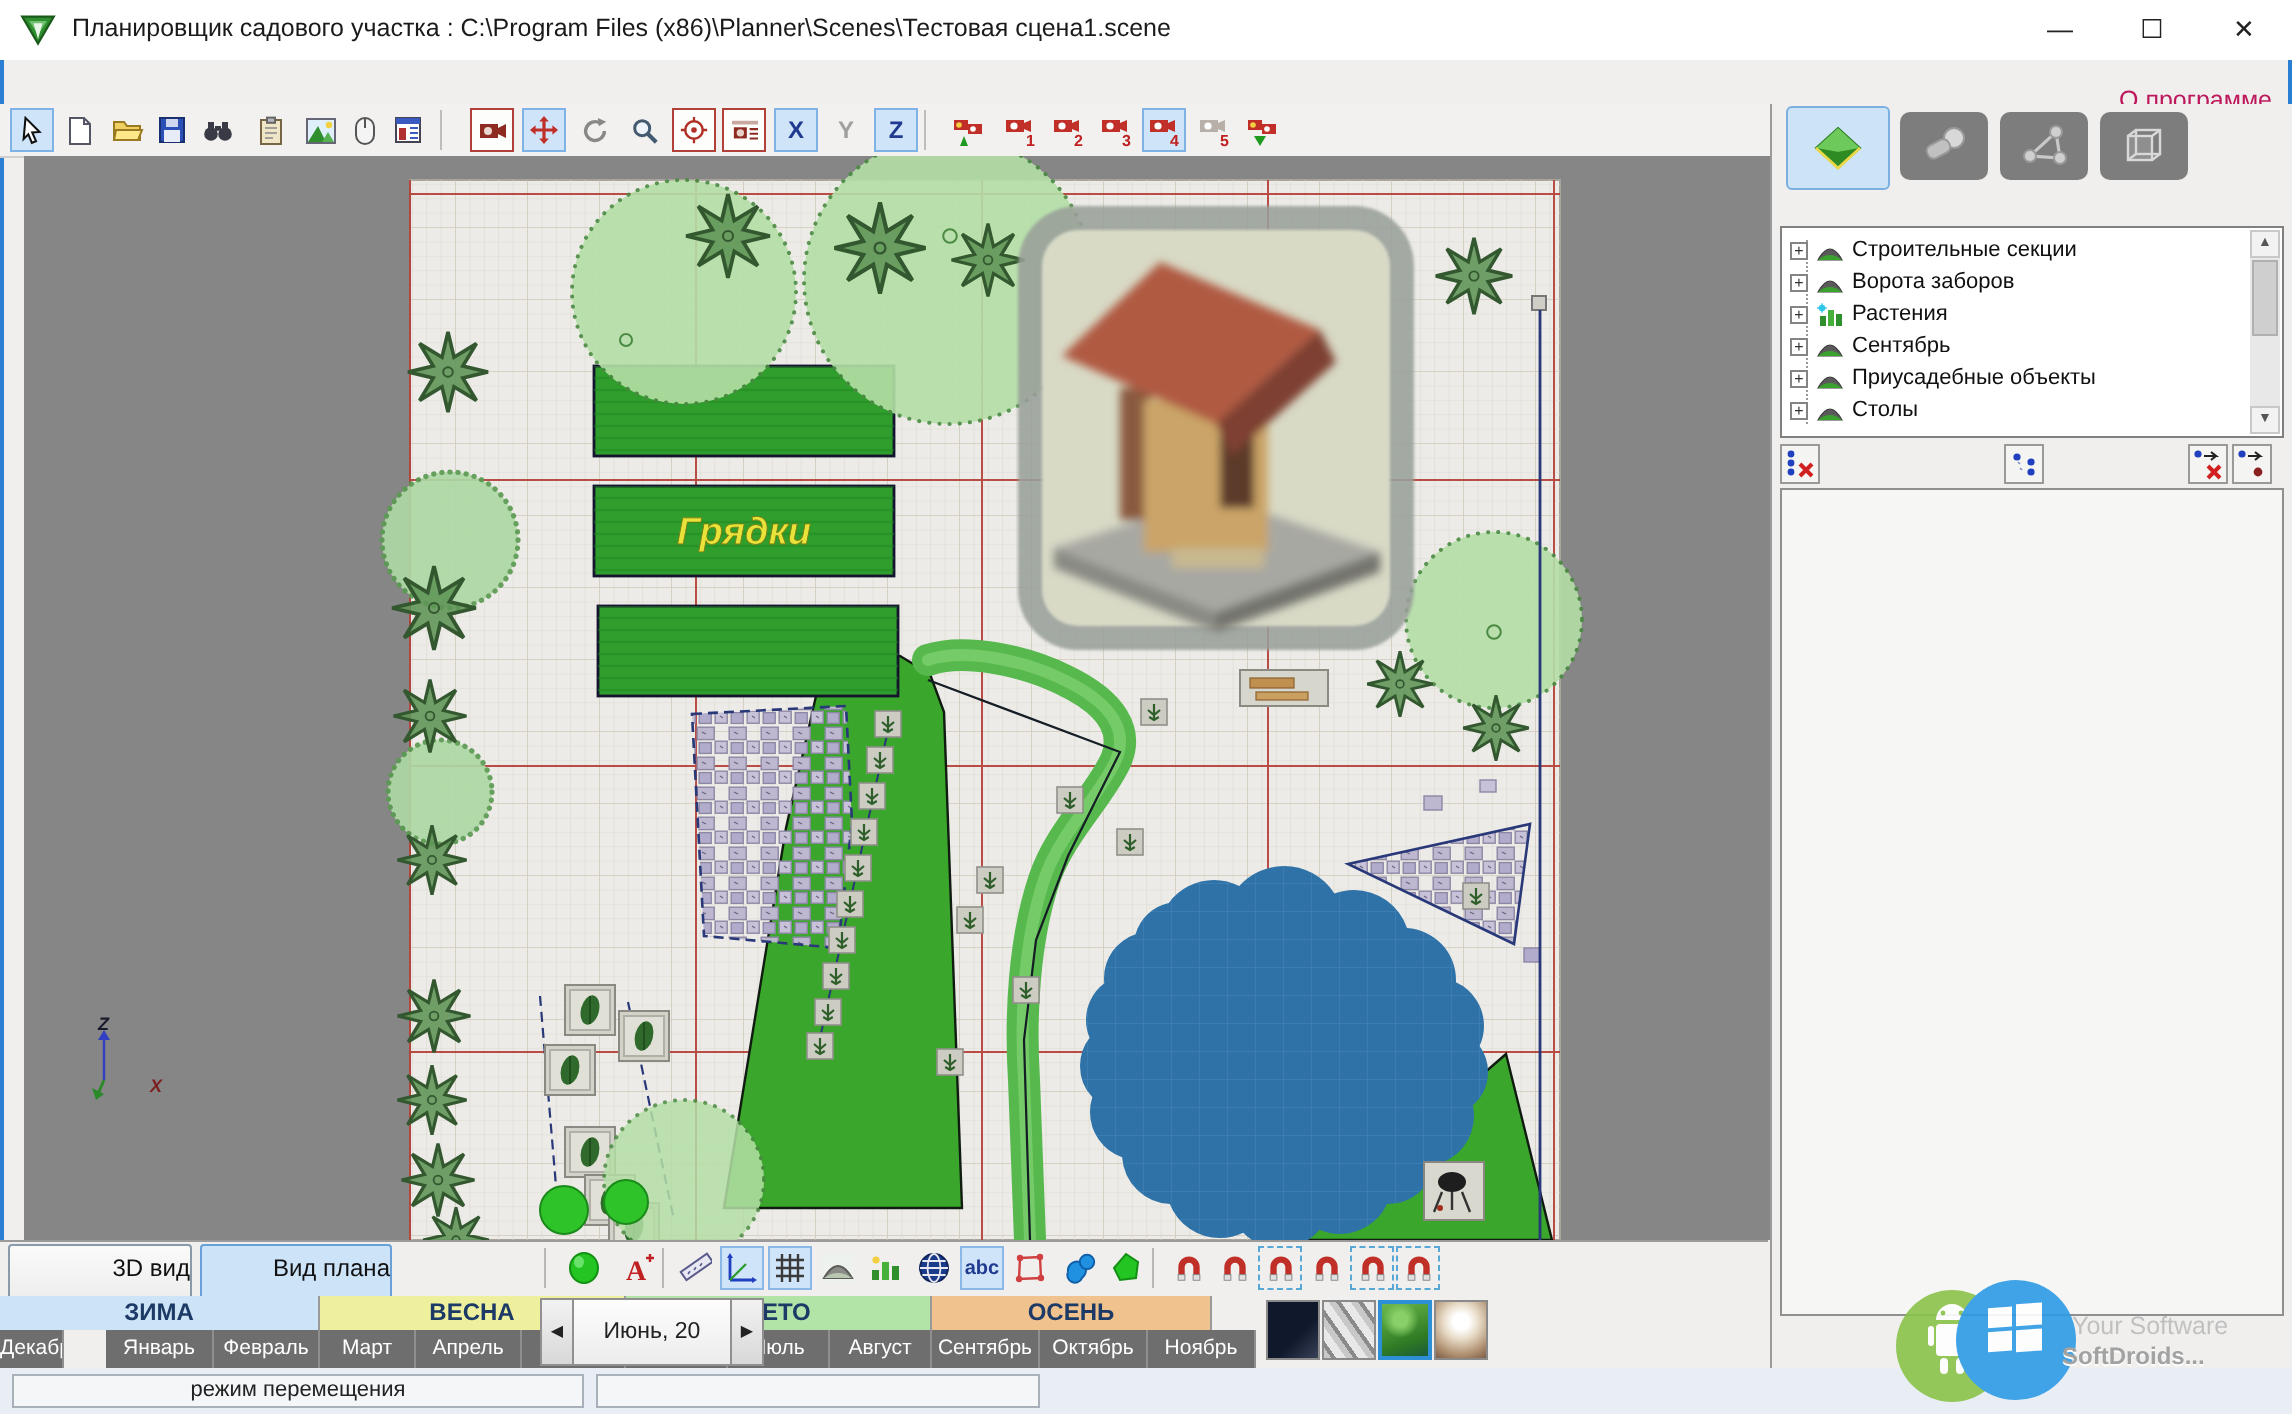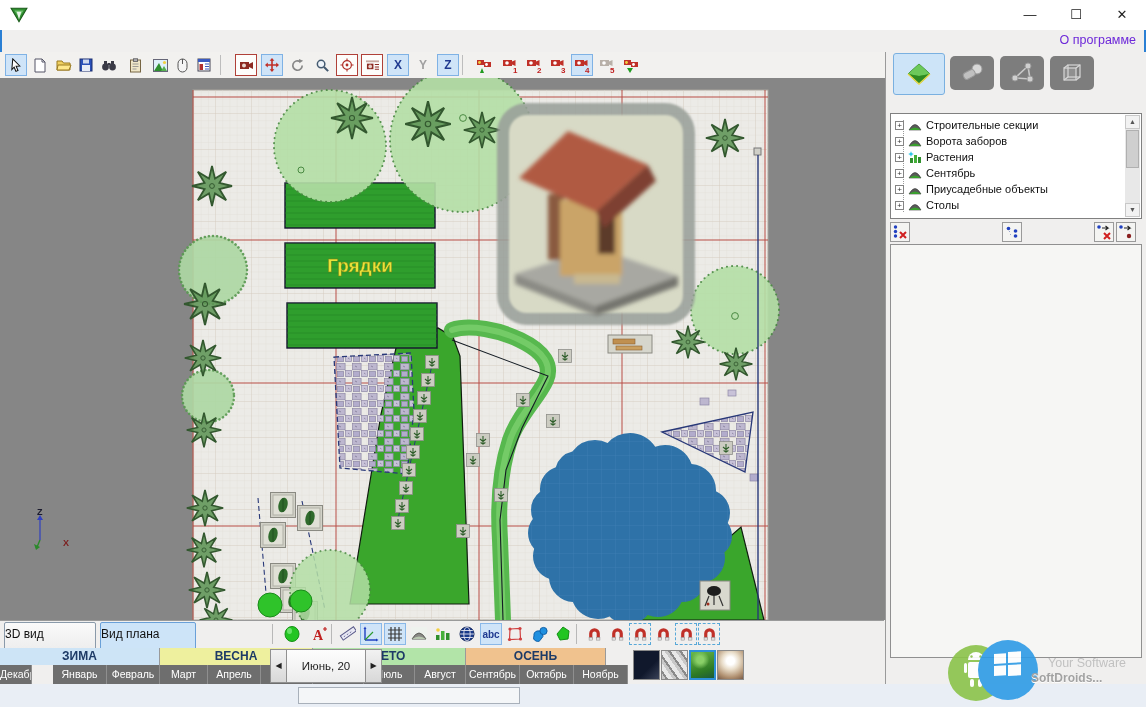--- a/index.html
+++ b/index.html
@@ -6,83 +6,84 @@
   #win{position:relative;width:1146px;height:707px;background:#f0efee;overflow:hidden;
        box-shadow:inset 0 0 0 2px #2a7fd4;}
   .abs{position:absolute;}
   
   #titlebar{left:0;top:0;width:1146px;height:30px;background:#fff;}
   #title-text{left:36px;top:7px;font-size:12.5px;color:#1a1a1a;white-space:nowrap;}
   .winbtn{top:0;width:46px;height:30px;text-align:center;line-height:30px;font-size:13px;color:#222;cursor:default;}
   
   #menubar{left:0;top:30px;width:1146px;height:22px;background:#fff;border-bottom:1px solid #d8d8d8;}
   .menuitem{display:inline-block;padding:3px 10px;font-size:12.5px;color:#111;}
-  #menu-right{right:10px;top:33px;font-size:12.5px;color:#6d28d9;}
+  #menu-right{right:10px;top:43px;font-size:12.5px;color:#be185d;}
   
   #toolbar{left:0;top:52px;width:1146px;height:26px;background:#f2f1ef;border-bottom:1px solid #cfcfcf;}
   .tbtn{top:54px;width:22px;height:22px;display:flex;align-items:center;justify-content:center;border:1px solid transparent;box-sizing:border-box;background:transparent;}
   .tbtn.sel{background:#cfe4f8;border-color:#7fb2e5;}
   .tbtn.redfr{border-color:#b04038;background:#fdfdfb;}
   .tsep{top:55px;width:1px;height:20px;background:#bdbdbd;}
   .axisletter{font-size:12px;font-weight:bold;}
   .camnum{font-size:8px;font-weight:bold;fill:#c02020;}
   
-  #canvas{left:0;top:78px;width:916px;height:542px;background:#868686;}
+  #canvas{left:12px;top:78px;width:916px;height:542px;background:#868686;font-style:italic;}
   
   #rpanel{left:885px;top:52px;width:261px;height:655px;background:#f0efee;border-left:1px solid #9a9a9a;box-sizing:border-box;}
   .ptab{top:56px;width:44px;height:34px;border-radius:5px;background:#7d7d7d;display:flex;align-items:center;justify-content:center;}
   .ptabsel{top:53px;width:50px;height:40px;background:#cde4f8;border:1px solid #7ab0e0;border-radius:3px;display:flex;align-items:center;justify-content:center;}
   #rp-header{left:890px;top:96px;width:252px;height:15px;background:linear-gradient(#8d8d8d,#6b6b6b);border:1px solid #5a5a5a;box-sizing:border-box;color:#fff;font-size:11px;text-align:center;line-height:13px;}
   #rp-tree{left:890px;top:113px;width:252px;height:106px;background:#fff;border:1px solid #808080;box-sizing:border-box;overflow:hidden;}
   .trow{position:absolute;left:4px;height:16px;display:flex;align-items:center;font-size:11px;color:#101010;white-space:nowrap;}
   .plusbox{display:inline-block;width:9px;height:9px;border:1px solid #848484;background:#fff;font-size:8px;line-height:8px;text-align:center;color:#333;margin-right:4px;box-sizing:border-box;}
   .ticon{margin-right:4px;display:inline-flex;}
   #treespine{left:12px;top:6px;height:92px;border-left:1px dotted #9a9a9a;position:absolute;}
   #rp-scroll{position:absolute;right:1px;top:1px;width:15px;height:102px;background:#e8e8e8;}
   .sbtn{position:absolute;left:0;width:15px;height:14px;background:#f2f2f2;border:1px solid #c8c8c8;box-sizing:border-box;font-size:7px;color:#555;text-align:center;line-height:12px;}
   #sthumb{position:absolute;left:1px;top:15px;width:13px;height:38px;background:#cfcfcf;border:1px solid #b0b0b0;box-sizing:border-box;}
   .mbtn{top:222px;width:20px;height:20px;background:#f4f4f2;border:1px solid #9a9a9a;box-sizing:border-box;display:flex;align-items:center;justify-content:center;}
   #rp-empty{left:890px;top:244px;width:252px;height:414px;background:#f6f6f4;border:1px solid #909090;box-sizing:border-box;}
   
   #viewbar{left:0;top:620px;width:884px;height:28px;background:#f0efee;border-top:1px solid #9a9a9a;box-sizing:border-box;}
-  .vbtn{top:622px;height:40px;border:1px solid #8a9aaa;box-sizing:border-box;font-size:12px;color:#111;text-align:left;line-height:22px;background:linear-gradient(#fafafa,#e8e8e8);border-radius:2px;}
+  .vbtn{top:622px;height:40px;border:1px solid #8a9aaa;box-sizing:border-box;font-size:12px;color:#111;text-align:right;line-height:22px;background:linear-gradient(#fafafa,#e8e8e8);border-radius:2px;}
   .vbtn.sel{background:#cde4f8;border-color:#6aa0d8;}
   .bicon{top:623px;width:22px;height:22px;display:flex;align-items:center;justify-content:center;border:1px solid transparent;box-sizing:border-box;}
   .bicon.sel{background:#cfe4f8;border-color:#8ab8e8;}
   .bicon.msel{outline:1px dashed #58a8d8;outline-offset:-1px;}
   .bsep{top:624px;width:1px;height:20px;background:#b8b8b8;}
   
   #seasonbar{left:0;top:648px;width:884px;height:36px;background:#f0efee;}
   .sband{top:648px;height:17px;box-sizing:border-box;border-right:1px solid #9a9a9a;text-align:center;font-size:12px;font-weight:bold;color:#1d3a66;line-height:17px;}
   .mcell{top:665px;height:19px;background:#6e6e6e;box-sizing:border-box;border-right:1px solid #8f8f8f;color:#fff;font-size:10.5px;text-align:center;line-height:19px;white-space:nowrap;overflow:hidden;}
   .thumb{top:650px;width:27px;height:30px;border:1px solid #8a8a8a;box-sizing:border-box;}
   .thumb.sel{border:2px solid #2d8fd6;}
   #datepicker{left:270px;top:649px;height:34px;display:flex;z-index:5;}
   .dpbtn{width:17px;height:34px;background:linear-gradient(#f2f2f2,#d8d8d8);border:1px solid #909090;box-sizing:border-box;font-size:8px;color:#222;text-align:center;line-height:32px;}
   #dpbox{width:78px;height:34px;background:linear-gradient(#fdfdfd,#ececec);border:1px solid #909090;border-left:none;border-right:none;box-sizing:border-box;font-size:11.5px;color:#222;text-align:center;line-height:32px;}
   
   #statusbar{left:0;top:684px;width:1146px;height:23px;background:#e9eef5;}
   .sfield{top:687px;height:17px;background:#f4f6f8;border:1px solid #a8b0ba;box-sizing:border-box;font-size:11px;color:#222;text-align:center;line-height:15px;}
   
   #watermark{left:938px;top:638px;width:208px;height:66px;opacity:.9;z-index:6;}
-  #wm-l1{position:absolute;left:98px;top:18px;font-size:12.5px;color:#bcbcbc;margin-left:12px;}
+  #wm-l1{position:absolute;left:98px;top:18px;font-size:12.5px;color:#bcbcbc;}
   #wm-l2{position:absolute;left:93px;top:33px;font-size:12px;font-weight:bold;color:#9a9a9a;text-shadow:0 1px 0 #fff;}
   svg{display:block;}
 </style>
 </head>
 <body>
 
 <div id="win">
 
   <div class="abs" id="titlebar">
     <svg class="abs" style="left:10px;top:6px" width="18" height="18" viewBox="0 0 16 16">
       <polygon points="1,2 15,2 8,14" fill="#2f8f2f" stroke="#1a5a1a"></polygon>
       <polygon points="4,4 12,4 8,10" fill="#6fc06f"></polygon>
       <polygon points="6,5 10,5 8,12" fill="#e8f4e8"></polygon>
     </svg>
+    <div class="abs" id="title-text">Планировщик садового участка : C:\Program Files (x86)\Planner\Scenes\Тестовая сцена1.scene</div>
     <div class="abs winbtn" style="left:1007px">—</div>
     <div class="abs winbtn" style="left:1053px">☐</div>
     <div class="abs winbtn" style="left:1099px">✕</div>
   </div>
 
   <div class="abs" id="menu-right">О программе</div>
 
   <div class="abs" id="toolbar"></div>
 
   <div class="abs tbtn sel" style="left:5px">
@@ -777,20 +778,21 @@
     <div id="dpbox">Июнь, 20</div>
     <div class="dpbtn">▶</div>
   </div>
 
   <div class="abs thumb" style="left:633px;background:linear-gradient(135deg,#10182c 60%,#3a4258),radial-gradient(circle at 30% 70%,#e8e8f0 8%,transparent 9%)"></div>
   <div class="abs thumb" style="left:661px;background:repeating-linear-gradient(55deg,#c8c8c8 0 3px,#8a8a8a 3px 5px,#e8e8e8 5px 9px)"></div>
   <div class="abs thumb sel" style="left:689px;background:radial-gradient(circle at 40% 30%,#8ad068 15%,transparent 40%),linear-gradient(160deg,#6ab84a,#2e7a24 70%,#1c5a3a)"></div>
   <div class="abs thumb" style="left:717px;background:radial-gradient(circle at 50% 35%,#fff 18%,#e8dcc8 40%,#b09070 75%,#7a5c48)"></div>
 
   <div class="abs" id="statusbar"></div>
+  <div class="abs sfield" style="left:6px;width:286px">режим перемещения</div>
   <div class="abs sfield" style="left:298px;width:222px"></div>
 
   <div class="abs" id="watermark">
     <svg class="abs" style="left:0;top:0" width="100" height="66" viewBox="0 0 100 66">
       <circle cx="38" cy="35" r="28" fill="#8bc34a"></circle>
       <g fill="#fff">
           <path d="M30,22 a8,8 0 0 1 16,0 Z"></path>
           <rect x="30" y="24" width="16" height="16" rx="2"></rect>
           <rect x="26" y="25" width="3" height="10" rx="1.5"></rect>
           <rect x="47" y="25" width="3" height="10" rx="1.5"></rect>

